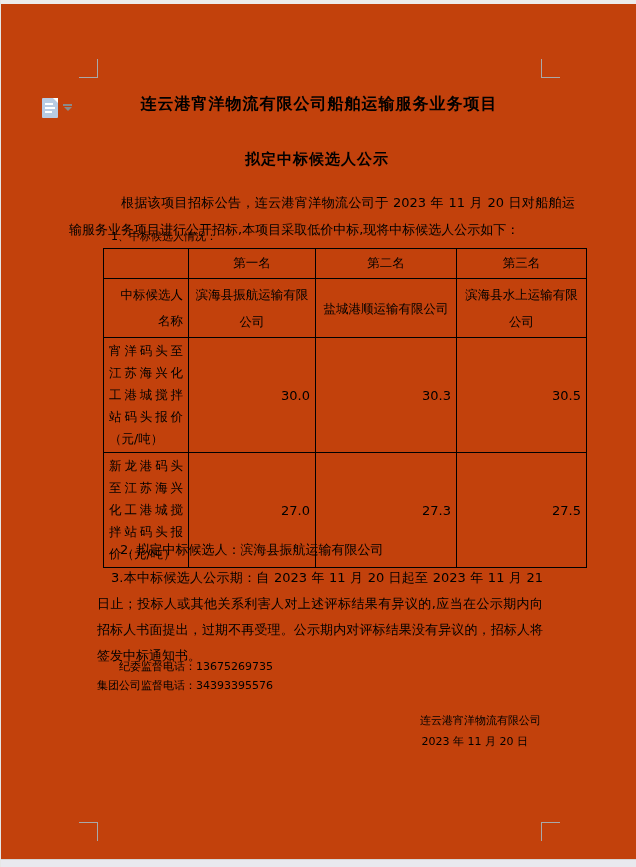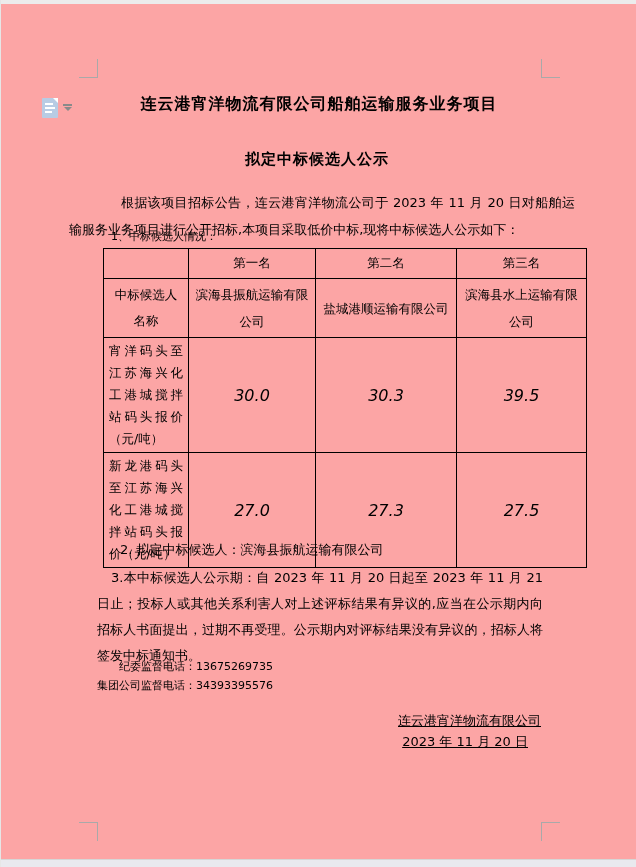--- a/index.html
+++ b/index.html
@@ -4,21 +4,21 @@
 <style>
   html,body{margin:0;padding:0;}
   body{
     width:636px;height:867px;
     background:#ffffff;
     font-family:"DejaVu Sans","Liberation Sans",sans-serif;
     color:#000;
     overflow:hidden;
   }
   .page{
-    position:relative;width:636px;height:867px;background:#fca5a5;
+    position:relative;width:636px;height:867px;background:#c2410c;
     border-left:1px solid #e6e6e6;box-sizing:border-box;
   }
   .chrome-top{position:absolute;left:0;top:0;width:636px;height:4px;background:#ececec;}
   .chrome-bottom{position:absolute;left:0;top:859px;width:636px;height:8px;background:#e9e9ee;border-top:1px solid #d6d6d6;box-sizing:border-box;}
 
   
   .crop{position:absolute;width:19px;height:19px;box-sizing:border-box;}
   .crop.tl{left:78px;top:59px;border-right:1px solid #a9a9a9;border-bottom:1px solid #a9a9a9;}
   .crop.tr{left:540px;top:59px;border-left:1px solid #a9a9a9;border-bottom:1px solid #a9a9a9;}
   .crop.bl{left:78px;top:822px;border-right:1px solid #a9a9a9;border-top:1px solid #a9a9a9;}
@@ -38,30 +38,30 @@
 
   .title{position:absolute;left:0;top:94px;width:636px;text-align:center;font-size:16px;font-weight:bold;letter-spacing:1px;}
   .subtitle{position:absolute;left:0;top:150px;width:632px;text-align:center;font-size:15px;font-weight:bold;letter-spacing:1px;}
 
   .intro{position:absolute;left:68px;top:189px;width:506px;font-size:13px;line-height:27px;text-align:justify;text-indent:52px;}
   .sec1{position:absolute;left:110px;top:229px;font-size:11px;}
 
   table.bid{position:absolute;left:90px;top:248px;border-collapse:collapse;table-layout:fixed;font-size:12.5px;margin-left:12px;}
   table.bid td{border:1px solid #000;padding:2px 5px;box-sizing:border-box;vertical-align:middle;}
   td.hdr{text-align:center;}
-  td.rowlabel{text-align:center;line-height:26px;}
+  td.rowlabel{text-align:right;line-height:26px;}
   td.route{vertical-align:top;text-align:justify;line-height:22px;padding-top:5px;}
   td.company{text-align:center;line-height:27px;}
-  td.price{text-align:center;font-size:16px;font-style:italic;}
+  td.price{text-align:right;font-size:13px;}
 
   .sec2{position:absolute;left:107px;top:541px;font-size:13px;margin-left:12px;}
   .sec3{position:absolute;left:96px;top:565px;width:446px;font-size:13px;line-height:26px;text-align:justify;text-indent:14px;}
 
   .contacts{position:absolute;left:96px;top:657px;font-size:11px;line-height:19px;text-align:right;}
-  .signature{position:absolute;left:380px;top:710px;width:160px;font-size:13px;line-height:21px;text-decoration:underline;}
+  .signature{position:absolute;left:380px;top:710px;width:160px;font-size:11px;line-height:21px;}
   .signature .co{text-align:right;}
   .signature .dt{text-align:right;padding-right:13px;}
 </style>
 </head>
 <body>
 
 <div class="page">
 
   <div class="chrome-top"></div>
 
@@ -105,21 +105,21 @@
     <tr style="height:59px">
       <td class="rowlabel">中标候选人名称</td>
       <td class="company">滨海县振航运输有限公司</td>
       <td class="company">盐城港顺运输有限公司</td>
       <td class="company">滨海县水上运输有限公司</td>
     </tr>
     <tr style="height:88px">
       <td class="route">宵洋码头至江苏海兴化工港城搅拌站码头报价（元/吨）</td>
       <td class="price">30.0</td>
       <td class="price">30.3</td>
-      <td class="price">39.5</td>
+      <td class="price">30.5</td>
     </tr>
     <tr style="height:108px">
       <td class="route">新龙港码头至江苏海兴化工港城搅拌站码头报价（元/吨）</td>
       <td class="price">27.0</td>
       <td class="price">27.3</td>
       <td class="price">27.5</td>
     </tr>
   </tbody>
     </table>
 

